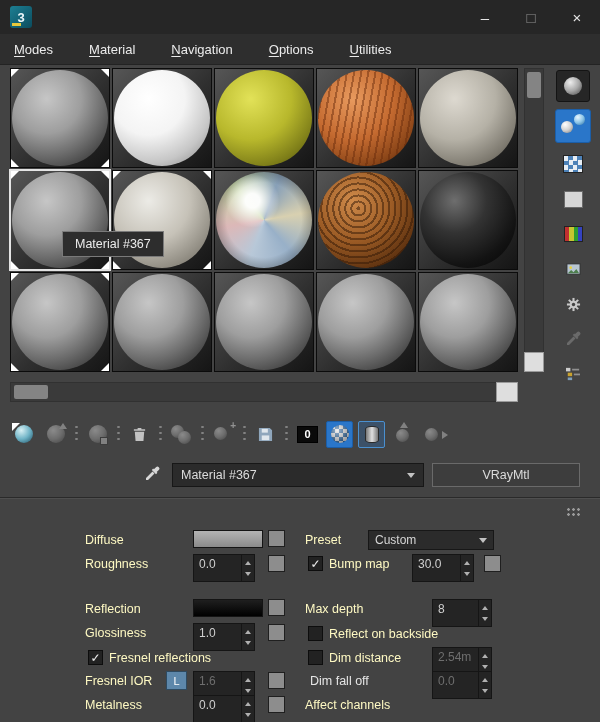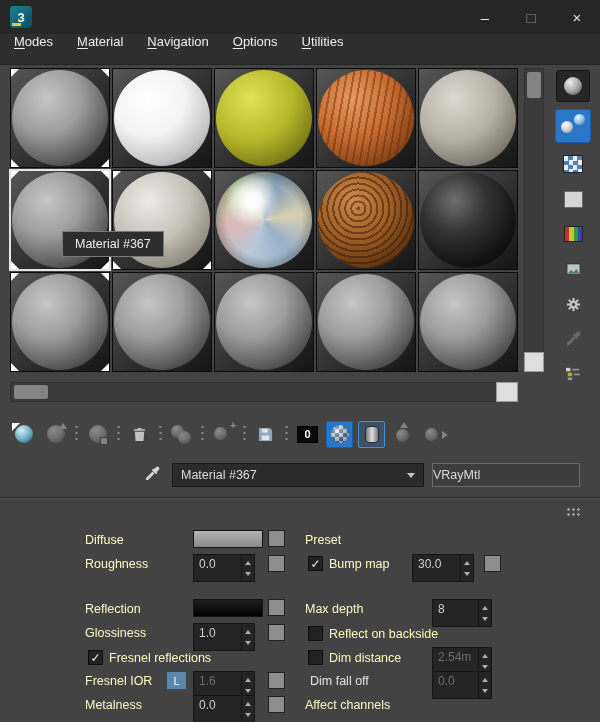--- a/index.html
+++ b/index.html
@@ -12,21 +12,21 @@
            background:linear-gradient(135deg,#1d7f93,#0b4c5e);display:flex;align-items:center;justify-content:center;
            color:#eaf6fa;font-weight:bold;font-size:13px;}
   .appicon::after{content:"";position:absolute;left:2px;bottom:2px;width:9px;height:3px;background:#e8c93c;}
   .wtitle{margin-left:12px;font-size:14px;color:#f2f2f2;}
   .wbtns{margin-left:auto;display:flex;height:100%;}
   .wbtn{width:46px;height:100%;display:flex;align-items:center;justify-content:center;font-size:15px;color:#e6e6e6;}
   .wbtn.max{color:#8f8f8f;}
 
   
   .menubar{position:absolute;top:34px;left:0;right:0;height:30px;background:#2e2e2e;border-bottom:1px solid #232323;
-           display:flex;align-items:flex-start;gap:24px;padding-left:14px;font-size:13px;color:#ececec;}
+           display:flex;align-items:center;gap:36px;padding-left:14px;font-size:13px;color:#ececec;}
   .menu-item{cursor:default;}
   .menu-item .u{text-decoration:underline;text-underline-offset:2px;}
 
   
   .slot-grid{position:absolute;left:10px;top:68px;width:510px;display:flex;flex-wrap:wrap;gap:2px;}
   .slot{position:relative;width:100px;height:100px;box-sizing:border-box;border:1px solid #0b0b0b;
         background:linear-gradient(135deg,#565656 0%,#2f2f2f 55%,#151515 100%);}
   .slot.selected{outline:2px solid #e4e4e4;outline-offset:-1px;z-index:2;}
   .sphere{position:absolute;inset:1px;border-radius:50%;}
   .sphere.gray{background:radial-gradient(circle at 36% 30%,#c6c6c6,#9e9e9e 38%,#6d6d6d 62%,#3c3c3c 85%,#262626);}
@@ -105,21 +105,21 @@
   .tbtn.disabled{opacity:.42;filter:grayscale(.7);}
   .tsep{width:5px;height:20px;background-image:radial-gradient(circle,#828282 1px,transparent 1.4px);
         background-size:5px 6px;background-repeat:repeat-y;background-position:center top;}
 
   
   .picker-btn{position:absolute;left:142px;top:464px;width:20px;height:20px;display:flex;align-items:center;justify-content:center;}
   .mat-dd{position:absolute;left:172px;top:463px;width:252px;height:24px;box-sizing:border-box;background:#2b2b2b;border:1px solid #171717;
           display:flex;align-items:center;padding:0 8px;font-size:12.5px;color:#dcdcdc;}
   .darr{margin-left:auto;width:0;height:0;border:4px solid transparent;border-top:5px solid #c2c2c2;transform:translateY(2px);}
   .type-btn{position:absolute;left:432px;top:463px;width:148px;height:24px;box-sizing:border-box;background:#3d3d3d;border:1px solid #6a6a6a;
-            display:flex;align-items:center;font-size:12.5px;color:#dcdcdc;}
+            display:flex;align-items:center;justify-content:center;font-size:12.5px;color:#dcdcdc;}
 
   .divider{position:absolute;left:0;top:497px;width:600px;height:1px;background:#2a2a2a;box-shadow:0 1px 0 #4f4f4f;}
 
   
   .rollout{position:absolute;left:0;top:500px;width:600px;height:24px;display:flex;align-items:center;background:#3d3d3d;}
   .rtri{width:0;height:0;border-left:5px solid transparent;border-right:5px solid transparent;border-top:6px solid #d8d8d8;margin:0 8px 0 14px;}
   .rtitle{font-weight:bold;font-size:13px;color:#f2f2f2;}
   .grip{position:absolute;right:20px;top:507px;width:14px;height:10px;
         background-image:radial-gradient(circle,#9a9a9a 1.2px,transparent 1.5px);background-size:5px 5px;}
 
@@ -458,20 +458,24 @@
   <div class="spin" style="left:193px;top:695px;width:62px">
     <span class="val">0.0</span>
     <span class="sarr">
         <i class="up"></i>
         <i class="dn"></i>
       </span>
   </div>
   <div class="mapbtn" style="left:268px;top:696px"></div>
 
   <div class="plabel" style="left:305px;top:533px">Preset</div>
+  <div class="dd" style="left:368px;top:530px;width:126px">
+    <span>Custom</span>
+    <span class="darr"></span>
+  </div>
 
   <div class="cb checked" style="left:308px;top:556px"></div>
   <div class="plabel" style="left:329px;top:557px">Bump map</div>
   <div class="spin" style="left:412px;top:554px;width:62px">
     <span class="val">30.0</span>
     <span class="sarr">
         <i class="up"></i>
         <i class="dn"></i>
       </span>
   </div>

